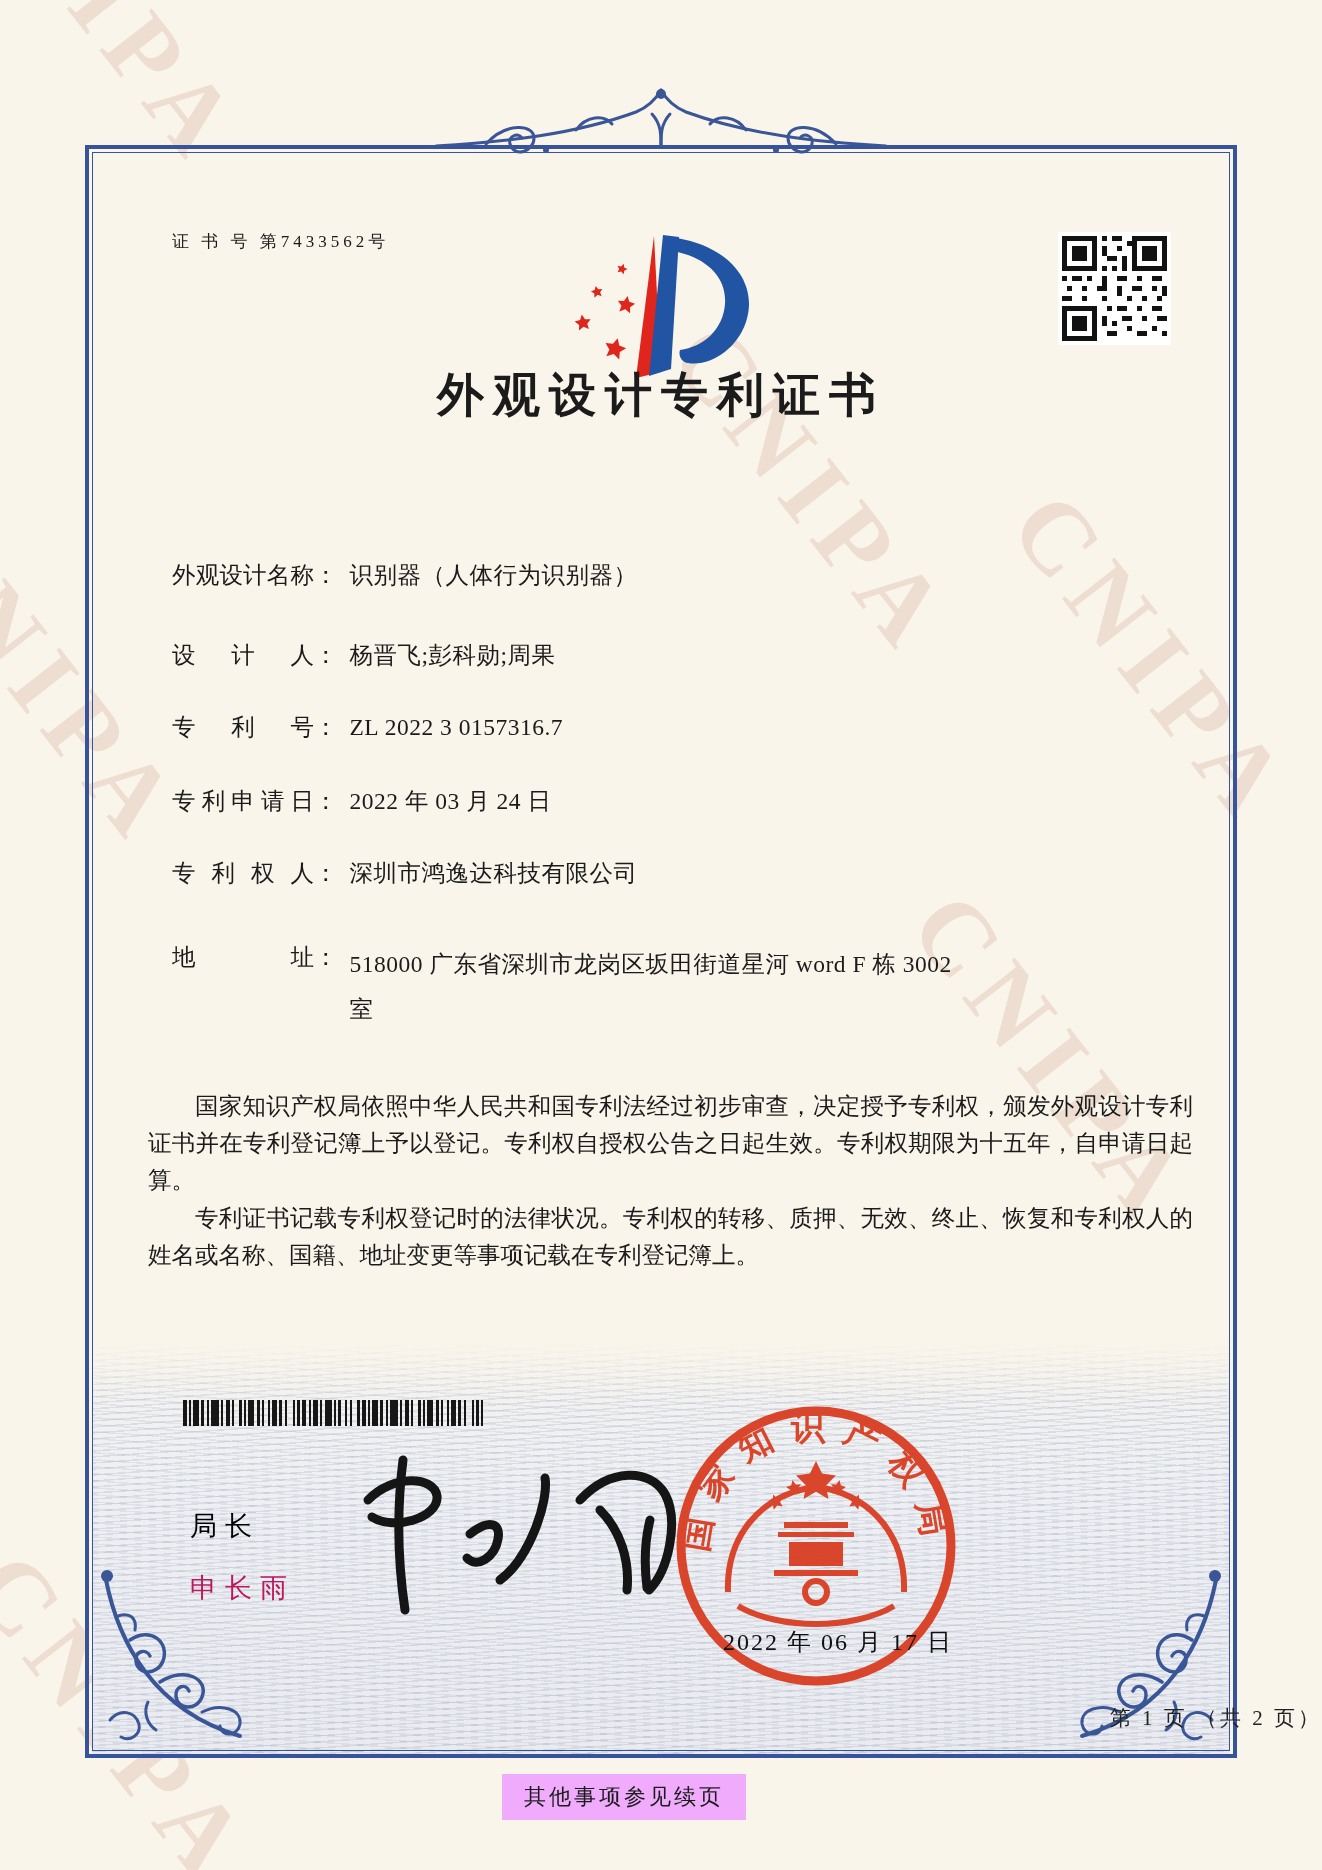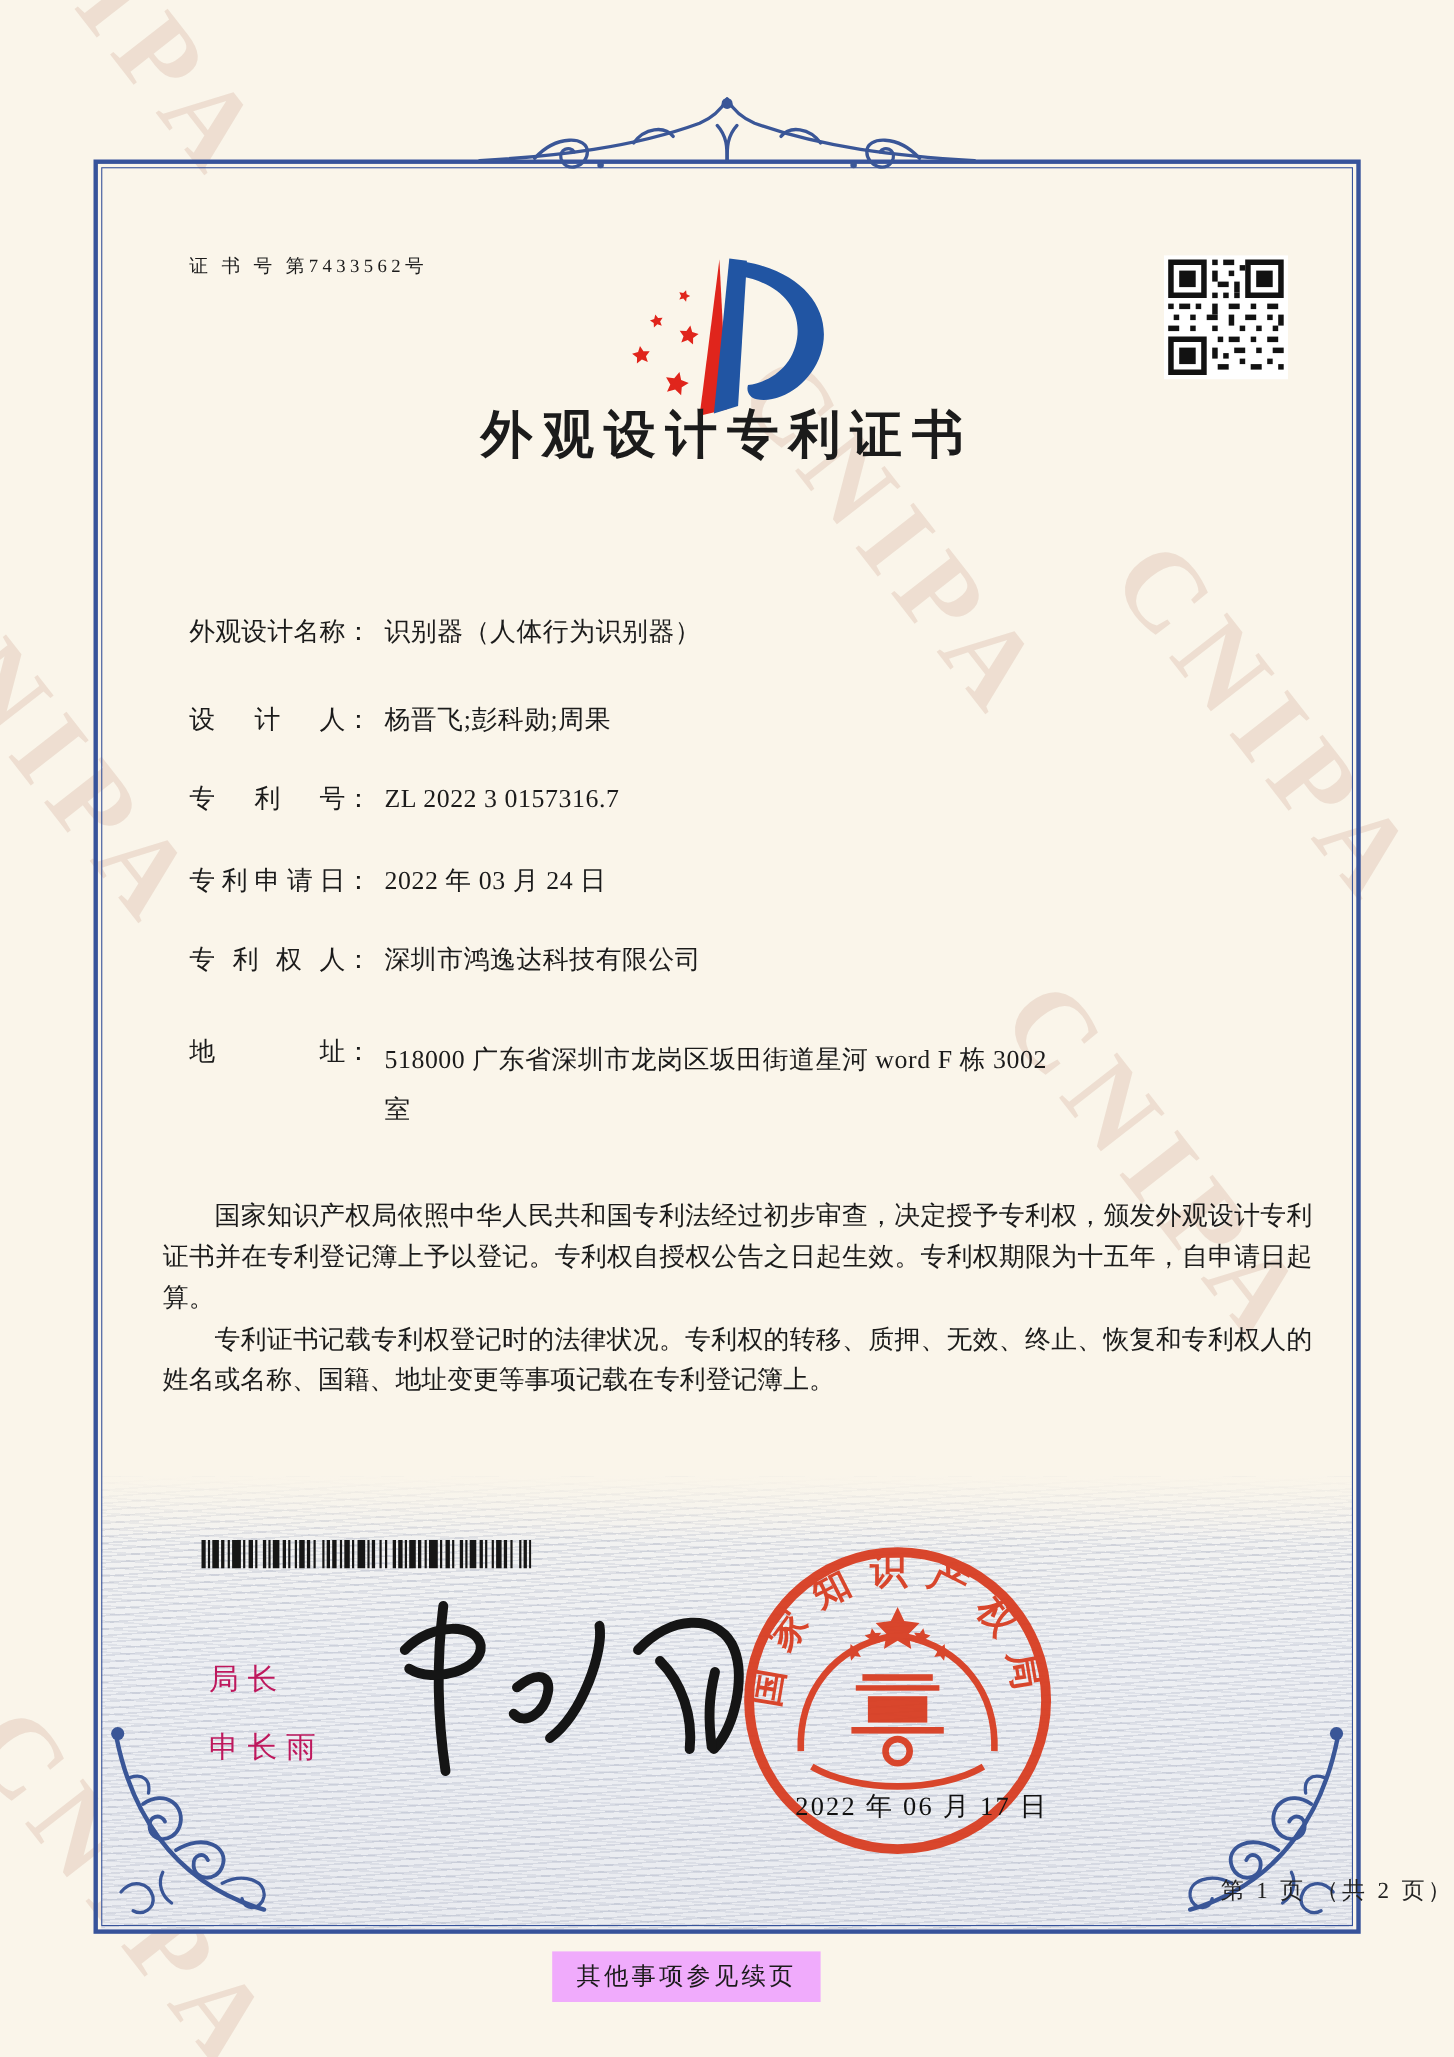--- a/index.html
+++ b/index.html
@@ -41,21 +41,21 @@
   .fvalue{display:inline-block;vertical-align:top;letter-spacing:.5px}
   .field.addr{white-space:normal}
   .field.addr .fvalue{width:612px;line-height:45px}
   .pair2{position:absolute;left:508px;top:0;white-space:nowrap}
 
   .para{position:absolute;left:148px;width:1045px;z-index:3;font-size:23.5px;line-height:37px;
         text-indent:2em;text-align:justify}
 
   .barcode{position:absolute;left:183px;top:1400px;z-index:3}
   .sig-title{position:absolute;left:190px;top:1508px;z-index:3;
-             font-family:Liberation Serif, serif;font-size:27px;letter-spacing:8px;color:#be185d}
+             font-family:Liberation Serif, serif;font-size:27px;letter-spacing:8px;color:#000000}
   .sig-name{position:absolute;left:190px;top:1570px;z-index:3;
             font-family:"Liberation Sans","DejaVu Sans",sans-serif;font-size:27px;letter-spacing:8px;color:#be185d}
   .signature{position:absolute;left:348px;top:1438px;z-index:4}
 
   .seal{position:absolute;left:668px;top:1396px;z-index:4;opacity:.93}
   .seal-date{position:absolute;left:688px;top:1626px;width:300px;z-index:5;text-align:center;
              font-size:24px;letter-spacing:2px;color:#111}
 
   .page-num{position:absolute;left:0;top:1704px;width:100%;z-index:3;text-align:right;
             font-size:21px;letter-spacing:3px;color:#222}

